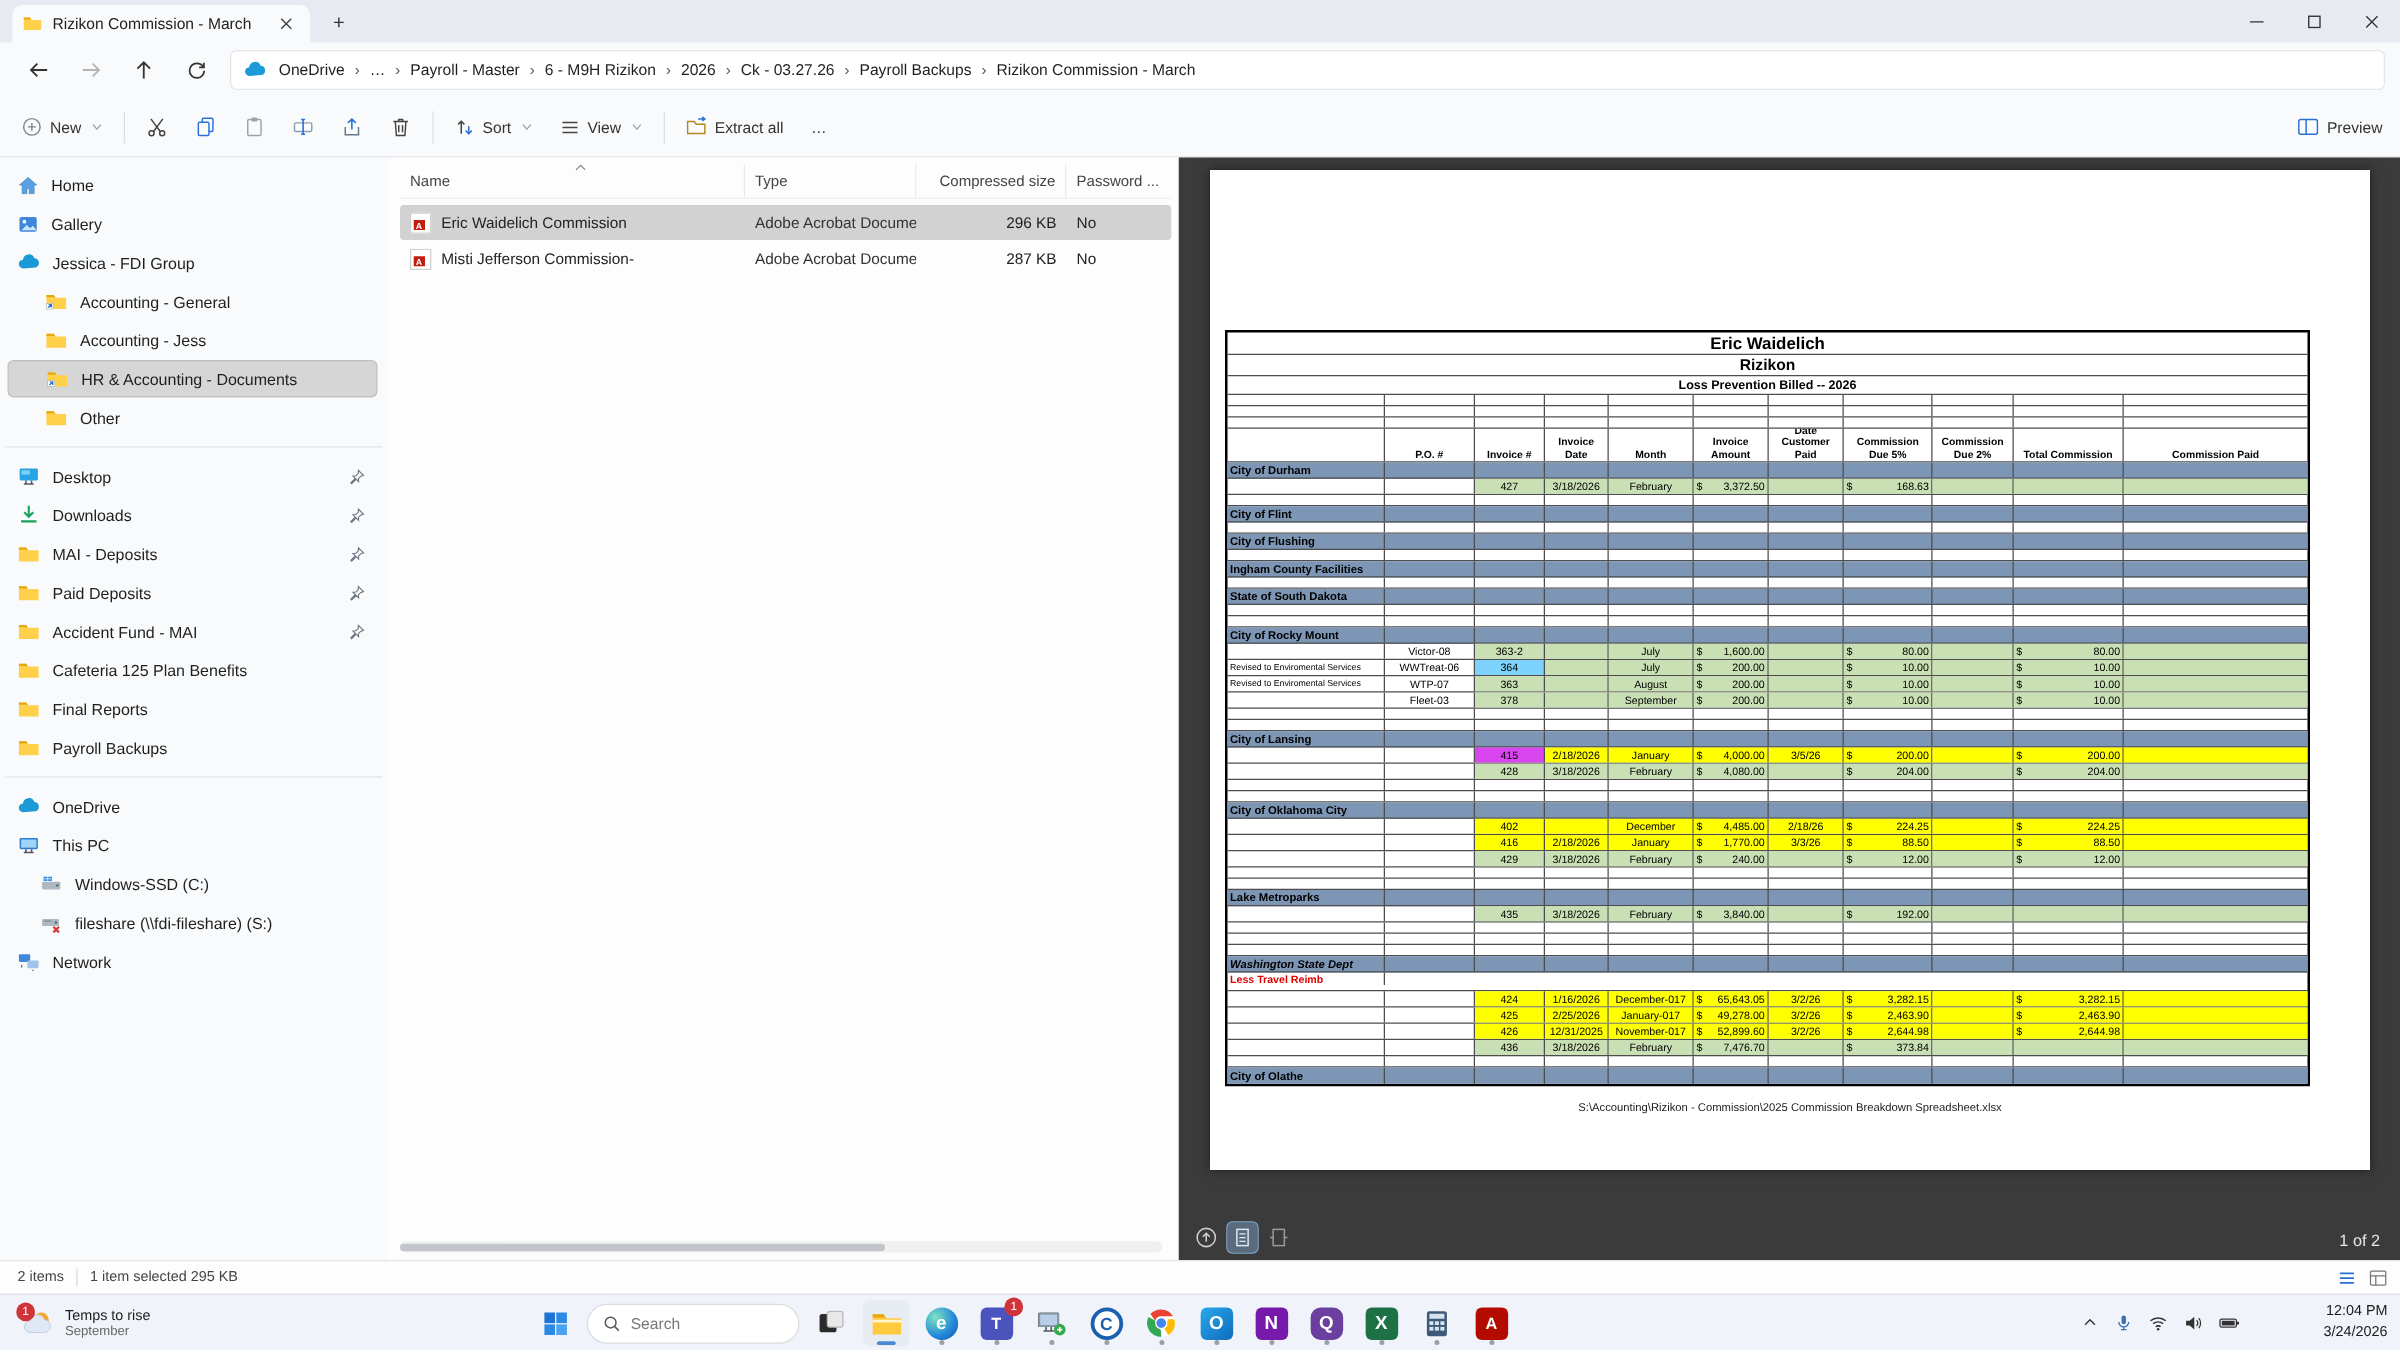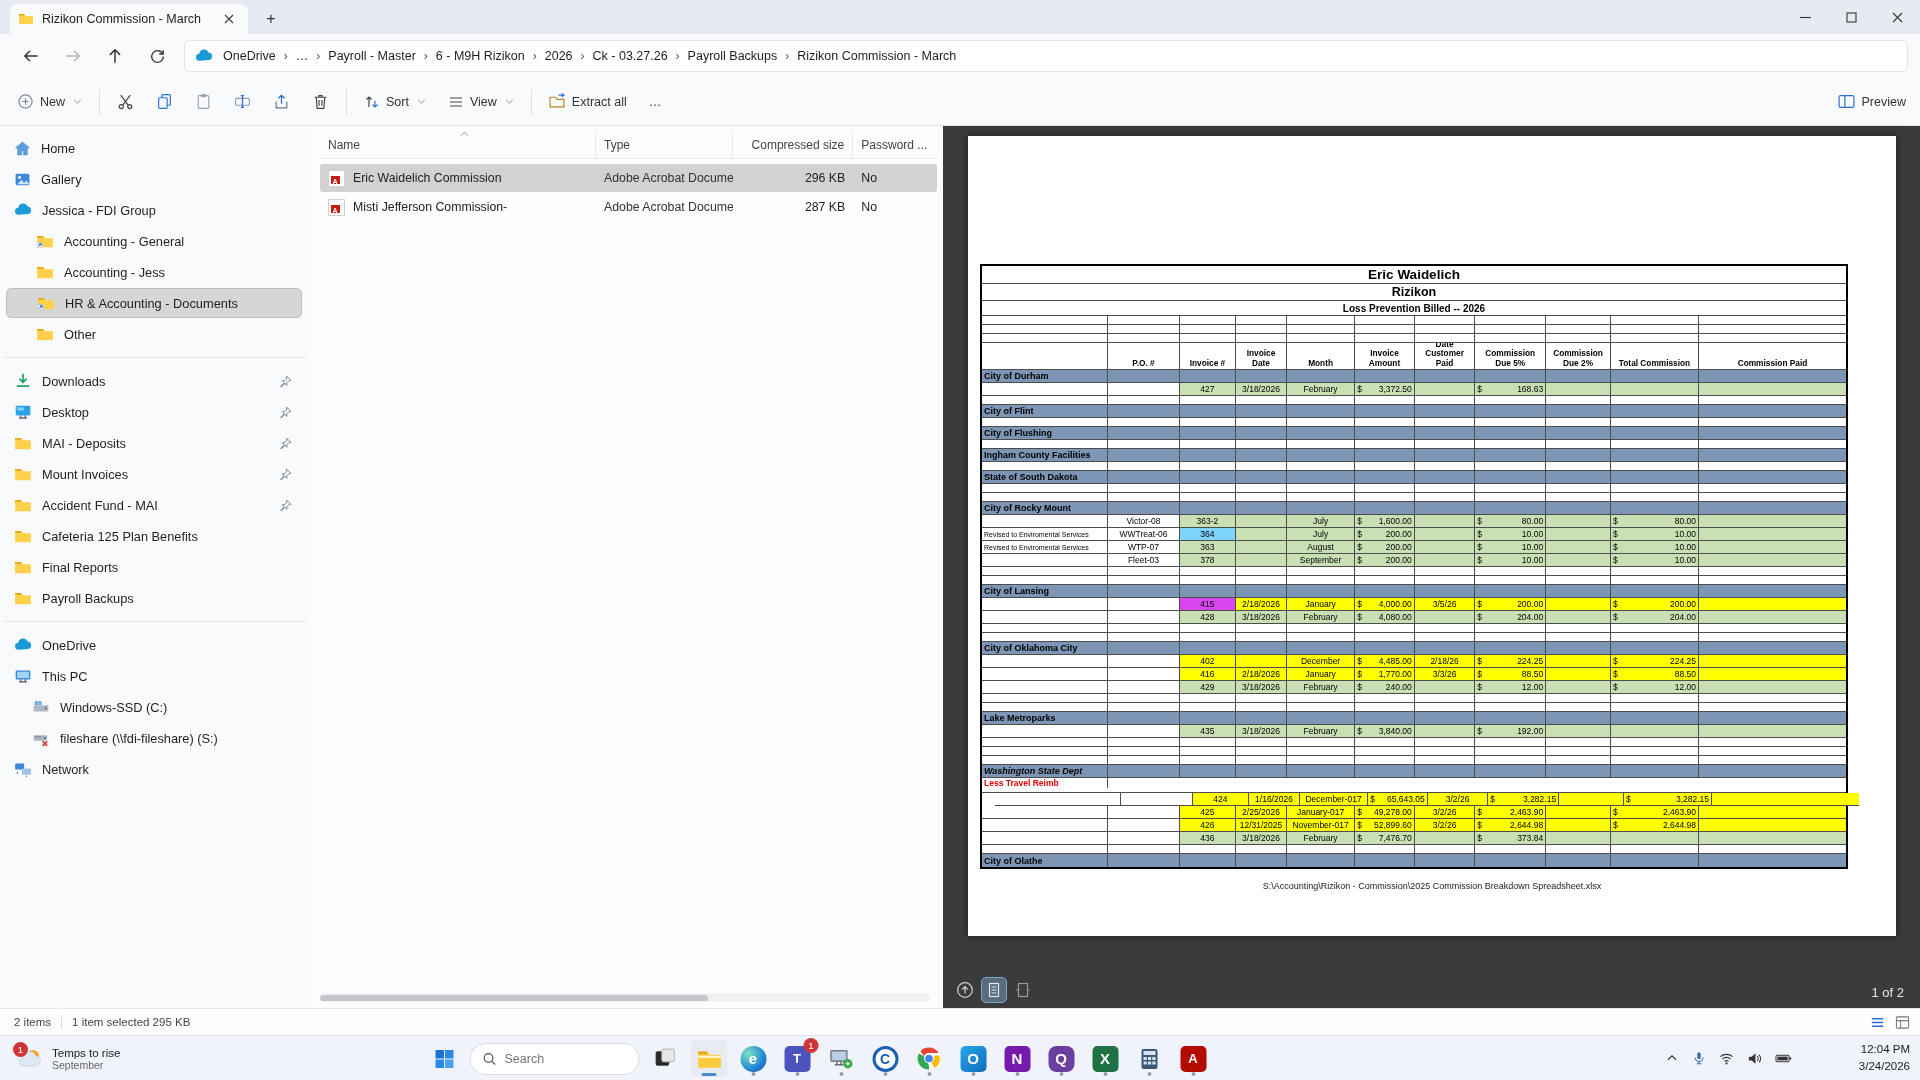--- a/index.html
+++ b/index.html
@@ -393,68 +393,68 @@
           <path d="M1 3.5h5.2L7.8 5.5H15v8H1z" fill="#ffd04a"></path>
           <path d="M1 3.5h5.2l1 1.6H1z" fill="#e3a812"></path>
         </svg>
       </span>
       <span>Other</span>
     </div>
     <div class="side-sep"></div>
     <div class="side-item">
       <span>
         <svg width="18" height="18" viewBox="0 0 16 16">
+          <rect x="1.5" y="2.5" width="13" height="8.5" rx="1" fill="#29a3e3"></rect>
+          <rect x="2.8" y="3.8" width="6" height="3" fill="#7fd0f5"></rect>
+          <path d="M6 11v2M10 11v2M4.5 13.5h7" stroke="#556" stroke-width="1.1"></path>
+        </svg>
+      </span>
+      <span>Desktop</span>
+      <span class="pin">
+        <svg width="13" height="13" viewBox="0 0 16 16">
+          <path d="M9.5 1.5l5 5-2.8 1-2.2 2.2.2 3-2.4-2.4-4.4 4.4-.8-.8L6.5 9.5 4.1 7.1l3-.2 2.2-2.2z" fill="none" stroke="#6b7681" stroke-width="1.1"></path>
+        </svg>
+      </span>
+    </div>
+    <div class="side-item">
+      <span>
+        <svg width="18" height="18" viewBox="0 0 16 16">
           <path d="M8 1.5V9M4.8 6L8 9.2 11.2 6" fill="none" stroke="#18a05e" stroke-width="1.5"></path>
           <path d="M2.5 12.5h11" stroke="#18a05e" stroke-width="1.5"></path>
         </svg>
       </span>
       <span>Downloads</span>
       <span class="pin">
         <svg width="13" height="13" viewBox="0 0 16 16">
           <path d="M9.5 1.5l5 5-2.8 1-2.2 2.2.2 3-2.4-2.4-4.4 4.4-.8-.8L6.5 9.5 4.1 7.1l3-.2 2.2-2.2z" fill="none" stroke="#6b7681" stroke-width="1.1"></path>
         </svg>
       </span>
     </div>
     <div class="side-item">
       <span>
         <svg width="18" height="18" viewBox="0 0 16 16">
-          <rect x="1.5" y="2.5" width="13" height="8.5" rx="1" fill="#29a3e3"></rect>
-          <rect x="2.8" y="3.8" width="6" height="3" fill="#7fd0f5"></rect>
-          <path d="M6 11v2M10 11v2M4.5 13.5h7" stroke="#556" stroke-width="1.1"></path>
-        </svg>
-      </span>
-      <span>Desktop</span>
-      <span class="pin">
-        <svg width="13" height="13" viewBox="0 0 16 16">
-          <path d="M9.5 1.5l5 5-2.8 1-2.2 2.2.2 3-2.4-2.4-4.4 4.4-.8-.8L6.5 9.5 4.1 7.1l3-.2 2.2-2.2z" fill="none" stroke="#6b7681" stroke-width="1.1"></path>
-        </svg>
-      </span>
-    </div>
-    <div class="side-item">
-      <span>
-        <svg width="18" height="18" viewBox="0 0 16 16">
           <path d="M1 3.5h5.2L7.8 5.5H15v8H1z" fill="#ffd04a"></path>
           <path d="M1 3.5h5.2l1 1.6H1z" fill="#e3a812"></path>
         </svg>
       </span>
       <span>MAI - Deposits</span>
       <span class="pin">
         <svg width="13" height="13" viewBox="0 0 16 16">
           <path d="M9.5 1.5l5 5-2.8 1-2.2 2.2.2 3-2.4-2.4-4.4 4.4-.8-.8L6.5 9.5 4.1 7.1l3-.2 2.2-2.2z" fill="none" stroke="#6b7681" stroke-width="1.1"></path>
         </svg>
       </span>
     </div>
     <div class="side-item">
       <span>
         <svg width="18" height="18" viewBox="0 0 16 16">
           <path d="M1 3.5h5.2L7.8 5.5H15v8H1z" fill="#ffd04a"></path>
           <path d="M1 3.5h5.2l1 1.6H1z" fill="#e3a812"></path>
         </svg>
       </span>
-      <span>Mount Invoices</span>
+      <span>Paid Deposits</span>
       <span class="pin">
         <svg width="13" height="13" viewBox="0 0 16 16">
           <path d="M9.5 1.5l5 5-2.8 1-2.2 2.2.2 3-2.4-2.4-4.4 4.4-.8-.8L6.5 9.5 4.1 7.1l3-.2 2.2-2.2z" fill="none" stroke="#6b7681" stroke-width="1.1"></path>
         </svg>
       </span>
     </div>
     <div class="side-item">
       <span>
         <svg width="18" height="18" viewBox="0 0 16 16">
           <path d="M1 3.5h5.2L7.8 5.5H15v8H1z" fill="#ffd04a"></path>
@@ -1228,21 +1228,21 @@
           <div class="scell" style="width: 6.5%;"></div>
           <div class="scell" style="width: 5.9%;"></div>
           <div class="scell" style="width: 7.9%;"></div>
           <div class="scell" style="width: 6.9%;"></div>
           <div class="scell" style="width: 7%;"></div>
           <div class="scell" style="width: 8.2%;"></div>
           <div class="scell" style="width: 7.5%;"></div>
           <div class="scell" style="width: 10.2%;"></div>
           <div class="scell" style="width: 17%;"></div>
         </div>
-        <div class="srow" style="height: 13px; margin-left: 13px;">
+        <div class="srow" style="height: 13px;">
           <div class="scell" style="width: 14.6%;"></div>
           <div class="scell" style="width: 8.3%;"></div>
           <div class="scell ctr" style="width: 6.5%; background: rgb(255, 255, 0);">424</div>
           <div class="scell ctr" style="width: 5.9%; background: rgb(255, 255, 0);">1/16/2026</div>
           <div class="scell ctr" style="width: 7.9%; background: rgb(255, 255, 0);">December-017</div>
           <div class="scell money" style="width: 6.9%; background: rgb(255, 255, 0);">
             <span>$</span>
             <span>65,643.05</span>
           </div>
           <div class="scell ctr" style="width: 7%; background: rgb(255, 255, 0);">3/2/26</div>

